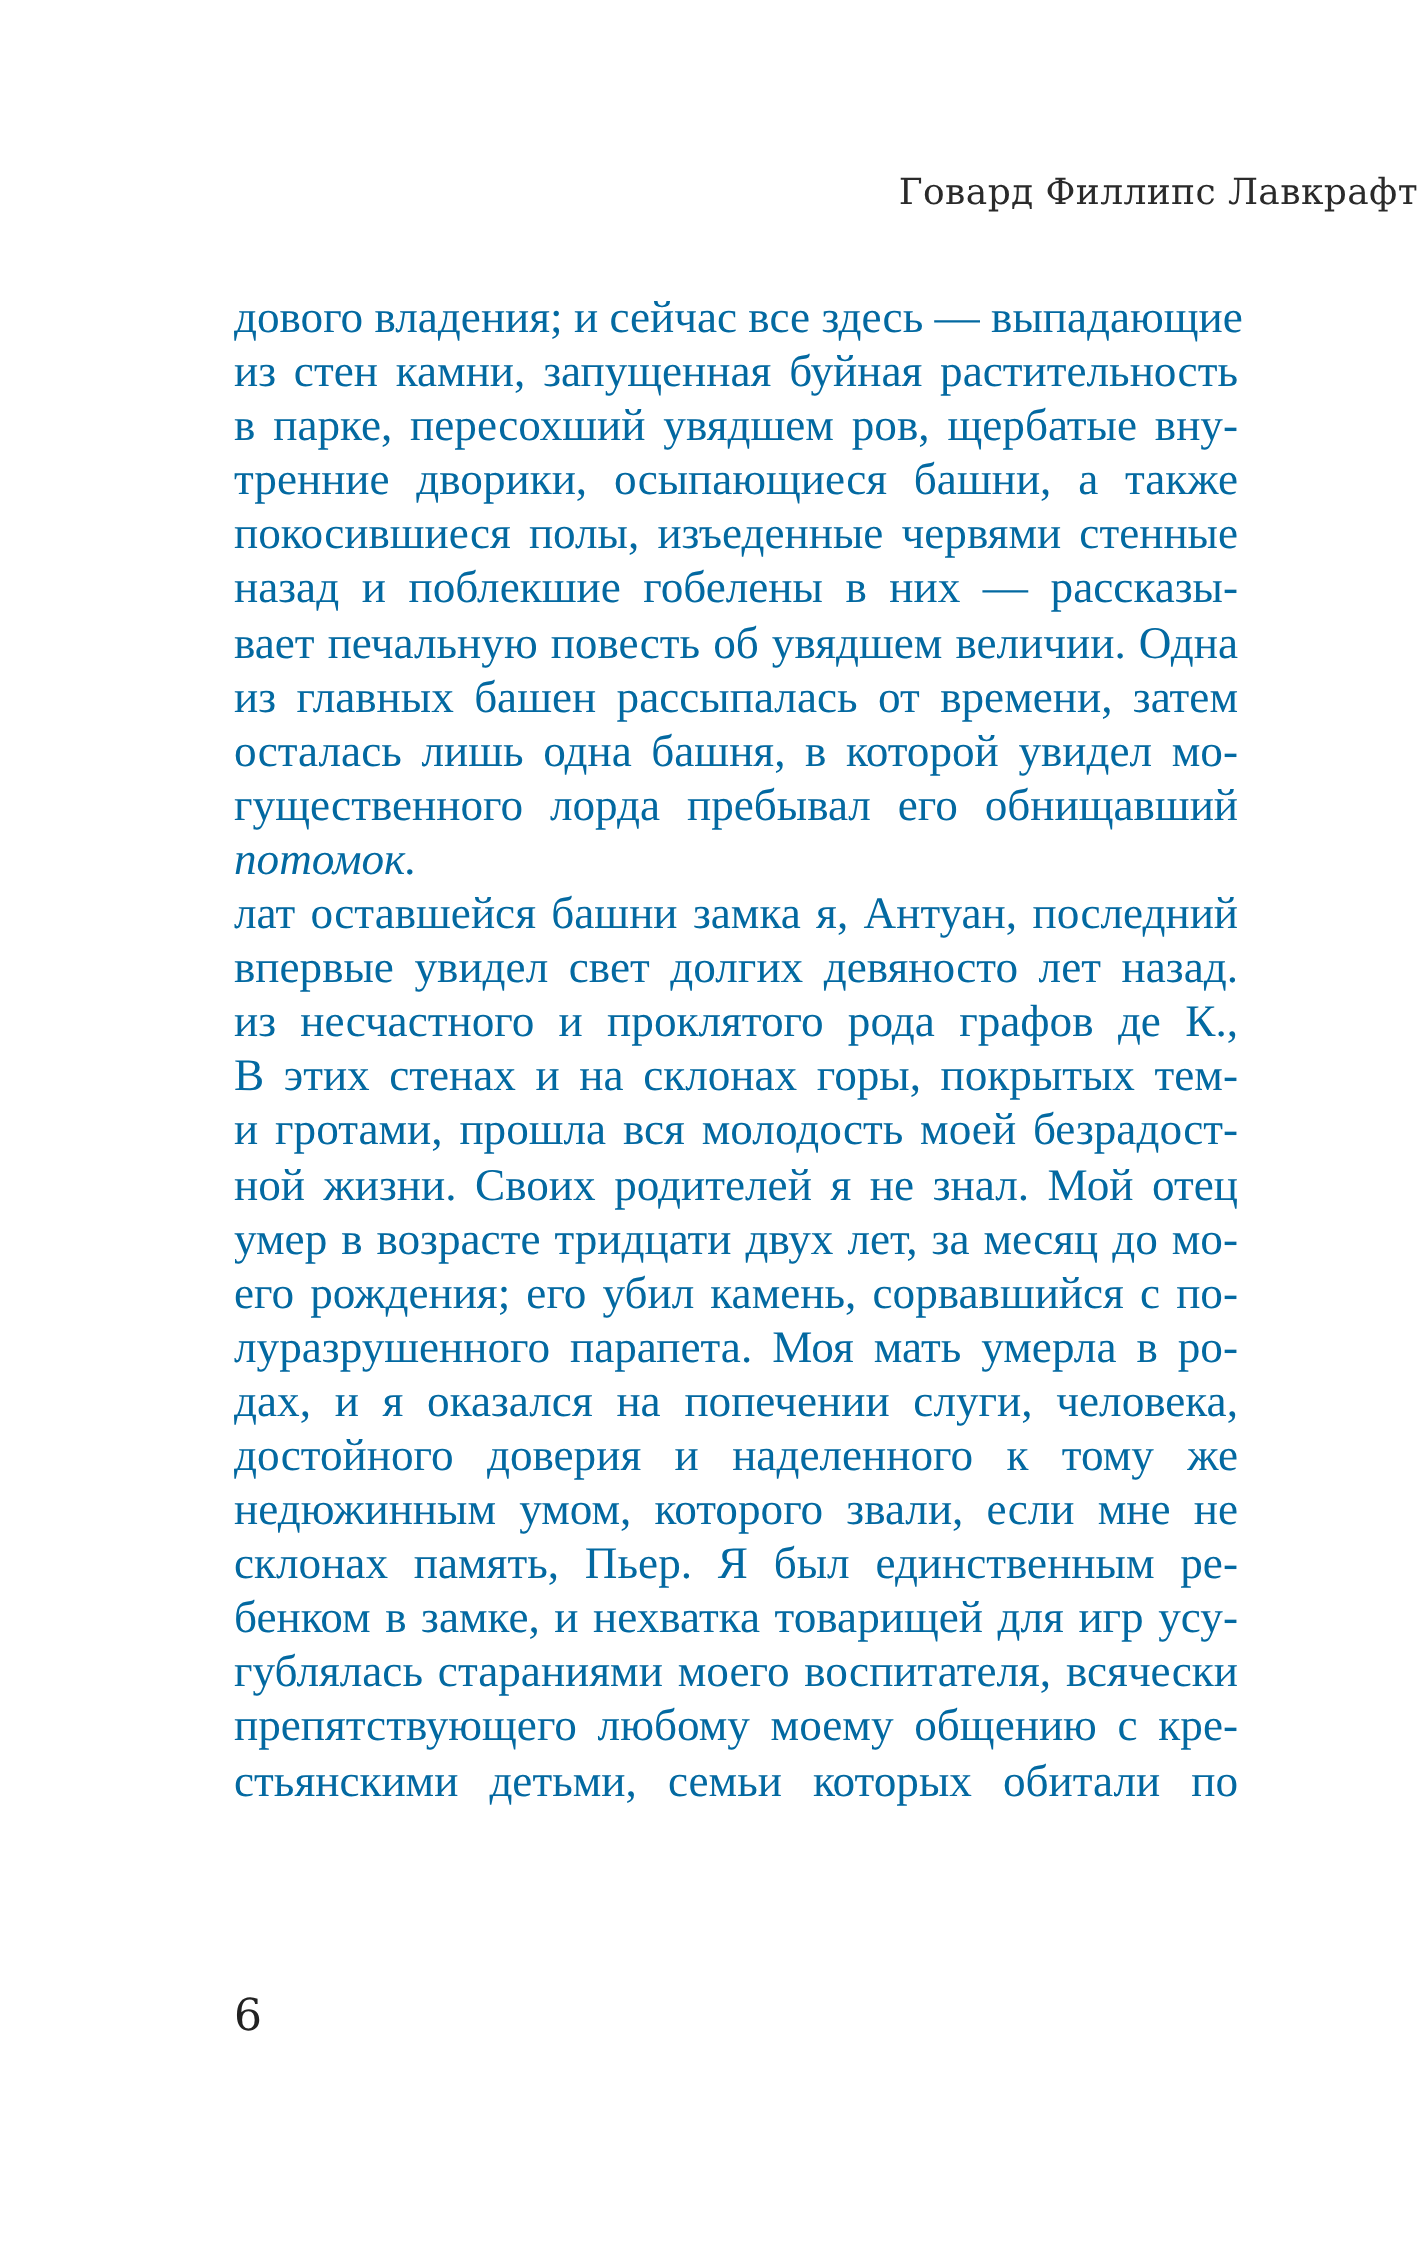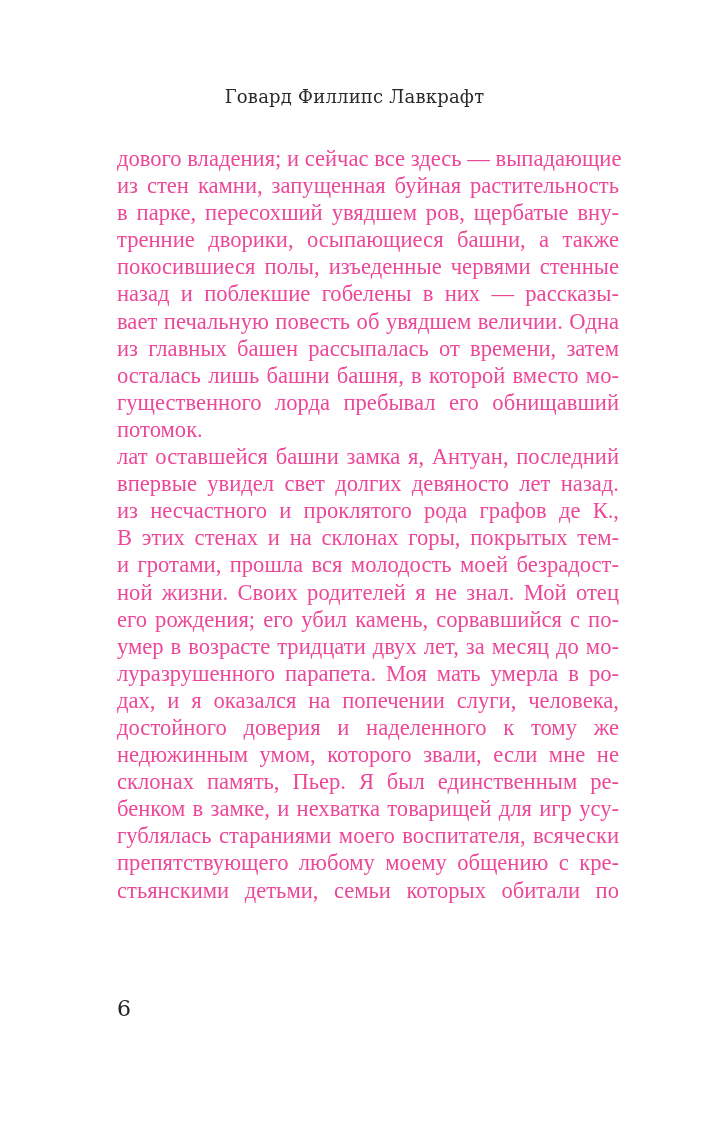--- a/index.html
+++ b/index.html
@@ -1,33 +1,33 @@
 <!DOCTYPE html>
 <html><head>
 <meta charset="utf-8">
 <style>
   html, body { margin: 0; padding: 0; background: #ffffff; }
   body { width: 709px; height: 1123px; position: relative; overflow: hidden; }
   .page { position: absolute; left: 0; top: 0; width: 709px; height: 1123px; background: #fff; }
   .running-head {
     position: absolute; left: 0; width: 709px; top: 86px;
-    text-align: center;
+    text-align: right;
     font-family: "DejaVu Serif", serif;
     font-size: 18px; color: #2a2a2a; letter-spacing: 0.2px;
   }
   .body-text {
     position: absolute; left: 117px; top: 145px; width: 502px;
     font-family: "Liberation Serif", serif;
-    font-size: 22.6px; line-height: 27.1px; color: #ec4899;
+    font-size: 22.6px; line-height: 27.1px; color: #0369a1;
   }
   .line {
     display: block; height: 27.1px; white-space: nowrap;
     text-align: justify; text-align-last: justify;
   }
-  .line.last { text-align-last: left; }
+  .line.last { text-align-last: left; font-style: italic; }
   .line.indent { padding-left: 29px; }
   .folio {
     position: absolute; left: 117px; top: 996px;
     font-family: "DejaVu Serif", serif; font-size: 22px; color: #222;
   }
 </style>
 </head>
 <body>
 
 <div class="page">
@@ -36,33 +36,33 @@
   <div class="body-text">
     <div>
       <span class="line">дового владения; и сейчас все здесь — выпадающие</span>
       <span class="line">из стен камни, запущенная буйная растительность</span>
       <span class="line">в парке, пересохший увядшем ров, щербатые вну-</span>
       <span class="line">тренние дворики, осыпающиеся башни, а также</span>
       <span class="line">покосившиеся полы, изъеденные червями стенные</span>
       <span class="line">назад и поблекшие гобелены в них — рассказы-</span>
       <span class="line">вает печальную повесть об увядшем величии. Одна</span>
       <span class="line">из главных башен рассыпалась от времени, затем</span>
-      <span class="line">осталась лишь башни башня, в которой вместо мо-</span>
+      <span class="line">осталась лишь одна башня, в которой увидел мо-</span>
       <span class="line">гущественного лорда пребывал его обнищавший</span>
       <span class="line last">потомок.</span>
     </div>
     <div>
       <span class="line">лат оставшейся башни замка я, Антуан, последний</span>
       <span class="line">впервые увидел свет долгих девяносто лет назад.</span>
       <span class="line">из несчастного и проклятого рода графов де К.,</span>
       <span class="line">В этих стенах и на склонах горы, покрытых тем-</span>
       <span class="line">и гротами, прошла вся молодость моей безрадост-</span>
       <span class="line">ной жизни. Своих родителей я не знал. Мой отец</span>
+      <span class="line">умер в возрасте тридцати двух лет, за месяц до мо-</span>
       <span class="line">его рождения; его убил камень, сорвавшийся с по-</span>
-      <span class="line">умер в возрасте тридцати двух лет, за месяц до мо-</span>
       <span class="line">луразрушенного парапета. Моя мать умерла в ро-</span>
       <span class="line">дах, и я оказался на попечении слуги, человека,</span>
       <span class="line">достойного доверия и наделенного к тому же</span>
       <span class="line">недюжинным умом, которого звали, если мне не</span>
       <span class="line">склонах память, Пьер. Я был единственным ре-</span>
       <span class="line">бенком в замке, и нехватка товарищей для игр усу-</span>
       <span class="line">гублялась стараниями моего воспитателя, всячески</span>
       <span class="line">препятствующего любому моему общению с кре-</span>
       <span class="line">стьянскими детьми, семьи которых обитали по</span>
     </div>

